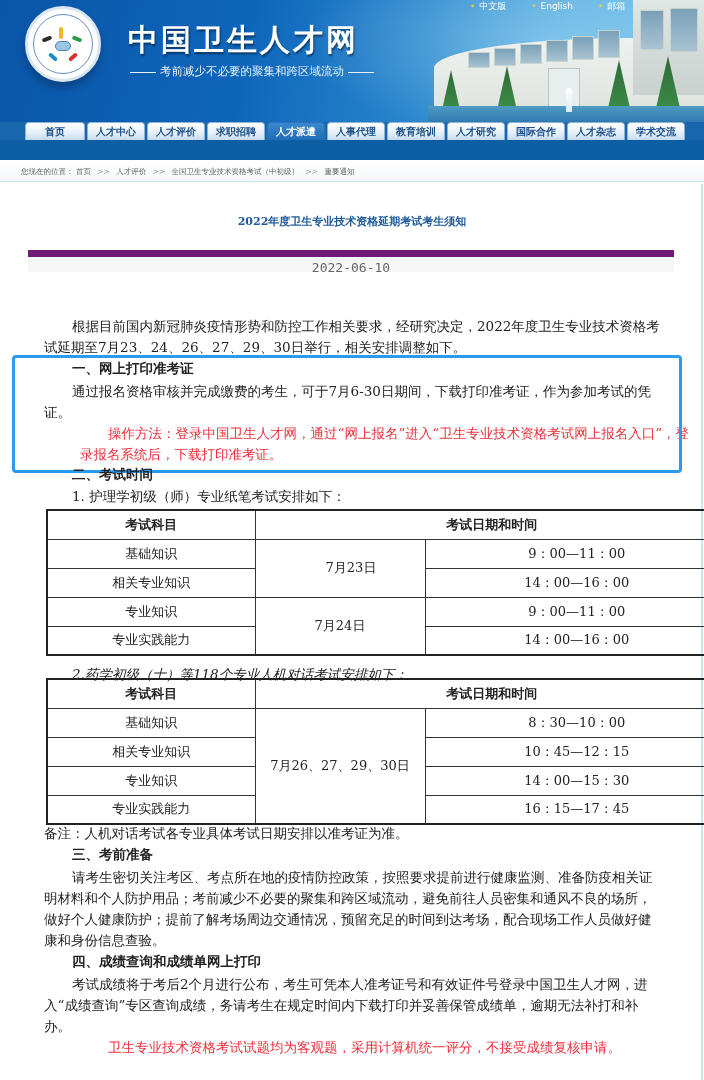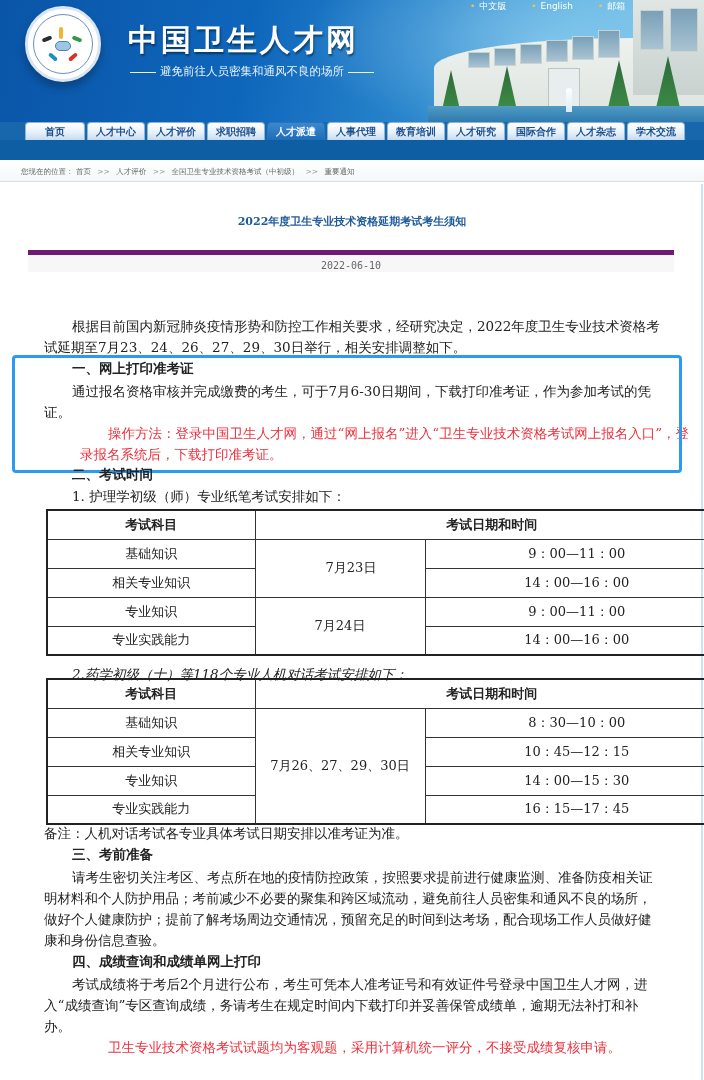--- a/index.html
+++ b/index.html
@@ -86,21 +86,21 @@
 
   
   .frame { position: absolute; left: 0; top: 184px; width: 703px; height: 896px; border-right: 2px solid #cde3f2; }
 
   .art-title {
     position: absolute; left: 0; top: 214px; width: 704px; text-align: center;
     font-size: 11px; font-weight: bold; color: #1e5a9a;
   }
   .date-bar {
     position: absolute; left: 28px; top: 250px; width: 646px; height: 22px; background: #f7f7f7;
-    border-top: 5px solid #701a75; text-align: center; font-family: "DejaVu Sans Mono", monospace; font-size: 10px; color: #666; line-height: 21px;
+    border-top: 7px solid #701a75; text-align: center; font-family: "DejaVu Sans Mono", monospace; font-size: 13px; color: #666; line-height: 21px;
   }
 
   
   .p { position: absolute; left: 44px; width: 620px; font-size: 13.5px; line-height: 21px; color: #222; }
   .indent { text-indent: 28px; }
   .h { position: absolute; left: 72px; font-family: "DejaVu Sans", sans-serif; font-weight: bold; font-size: 13.5px; color: #222; }
   .red { color: #ee2f3a; margin-left: 36px; }
 
   .highlight {
     position: absolute; left: 12px; top: 355px; width: 670px; height: 118px;
@@ -144,21 +144,21 @@
     <div class="fig f1"></div>
     <div class="fig f2"></div>
     <div class="fig f3"></div>
     <div class="fig f4"></div>
     <div class="fig f5"></div>
     <div class="center"></div>
   </div>
 
   <div class="site-title">中国卫生人才网</div>
   <div class="site-sub">
-    <span class="dash"></span><span>避免前往人员密集和通风不良的场所</span><span class="dash"></span>
+    <span class="dash"></span><span>考前减少不必要的聚集和跨区域流动</span><span class="dash"></span>
   </div>
 
   <div class="toplinks">
     <span class="link"><span class="dot">•</span><span>中文版</span></span>
     <span class="link"><span class="dot">•</span><span>English</span></span>
     <span class="link"><span class="dot">•</span><span>邮箱</span></span>
   </div>
 </div>
 
 <div class="nav">

